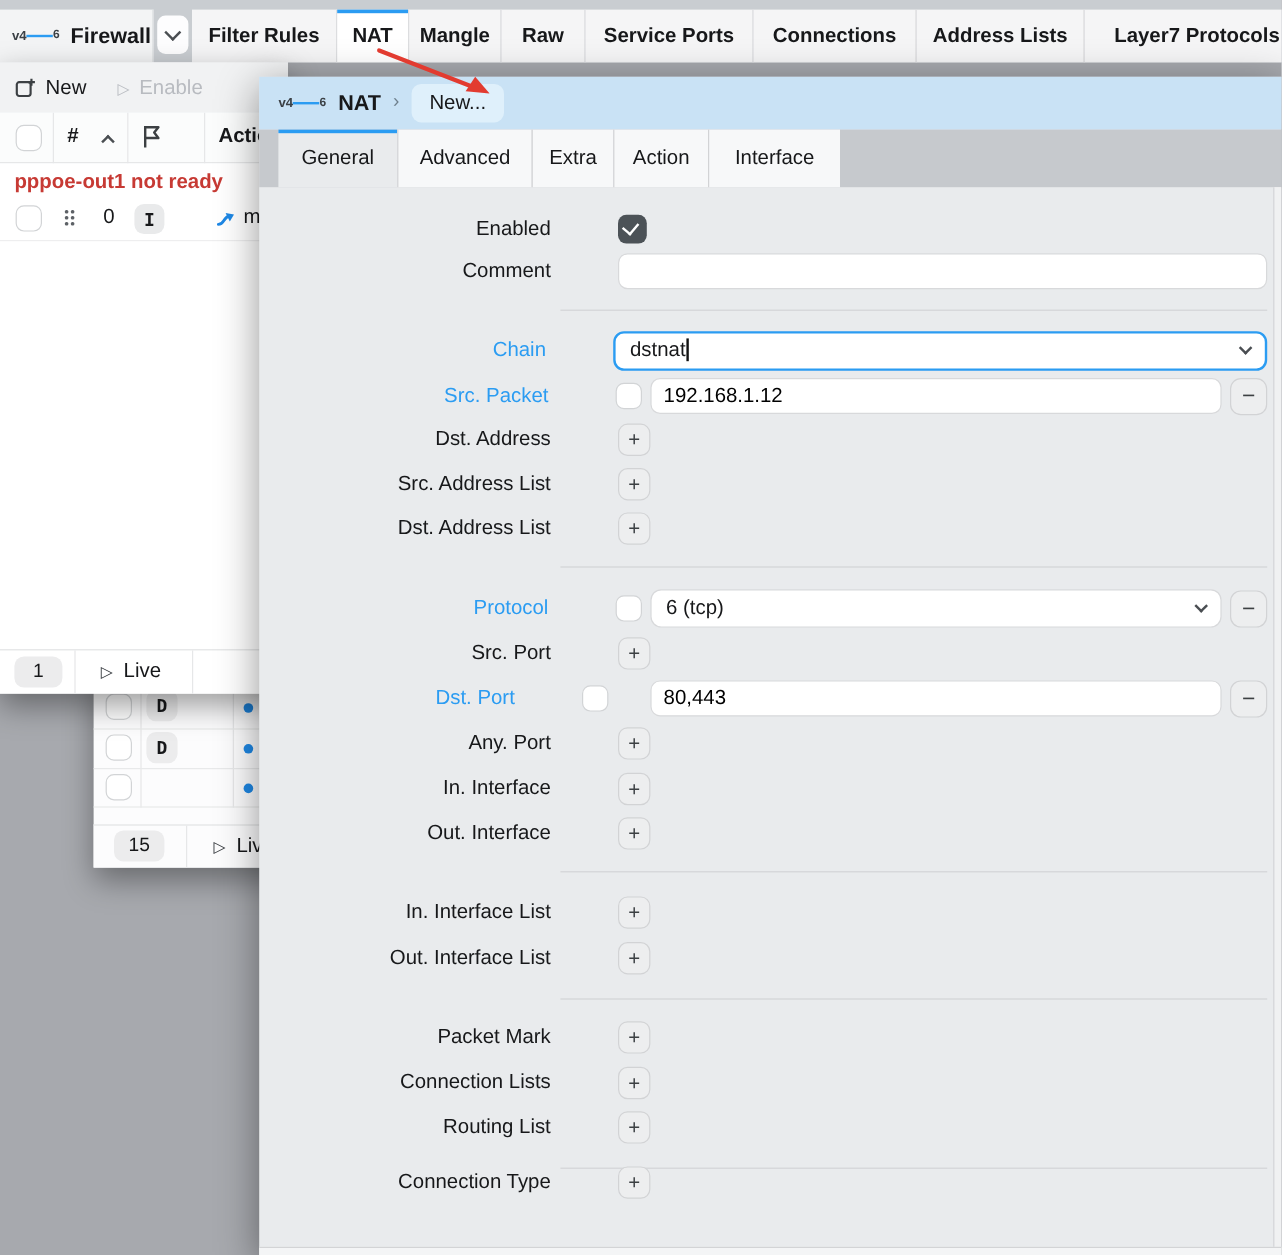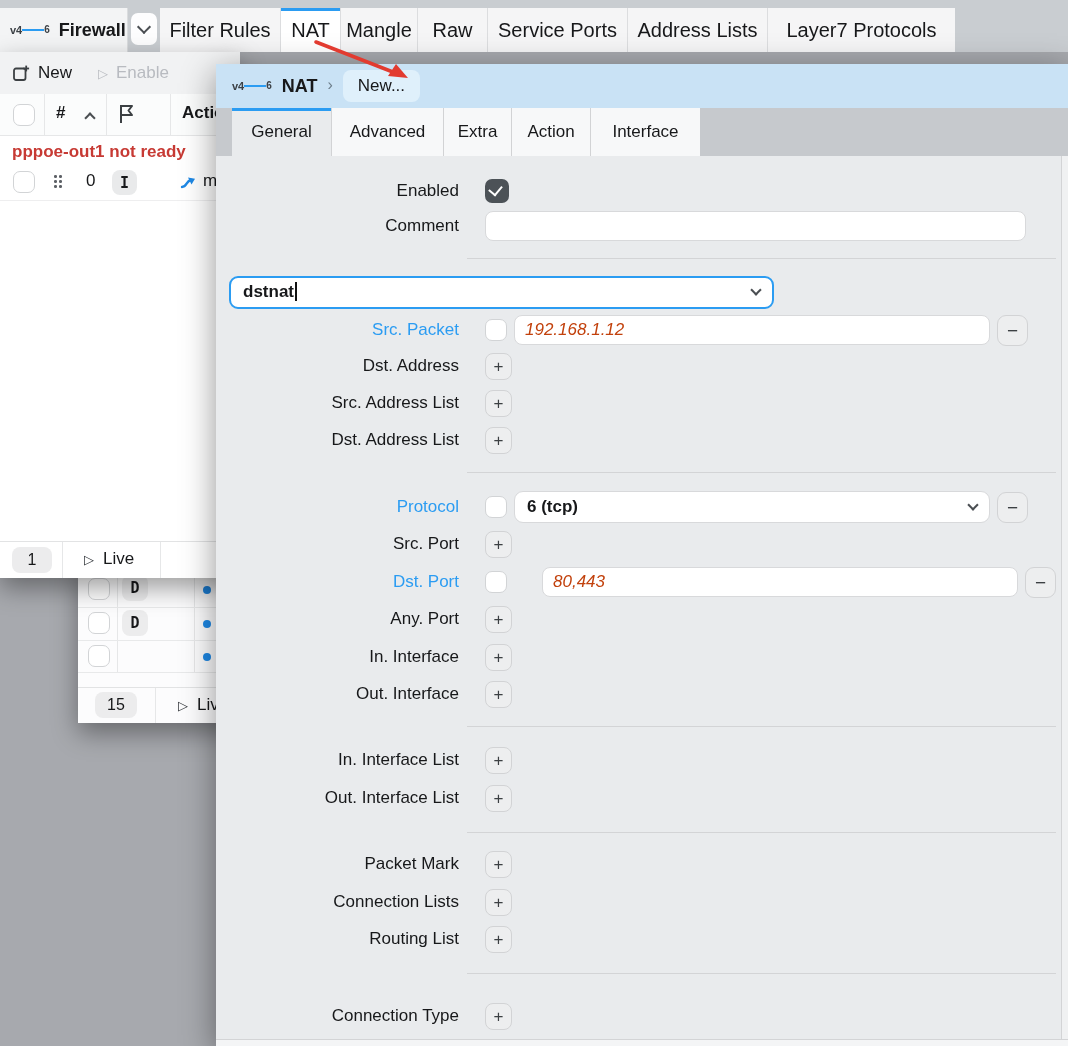--- a/index.html
+++ b/index.html
@@ -11,21 +11,21 @@
   
   .topbar{position:absolute;left:0;top:0;width:1068px;height:52px;background:#c9cdd1;}
   .fwcell{position:absolute;left:0;top:8px;width:128px;height:44px;background:#f3f4f5;
           display:flex;align-items:center;gap:9px;padding-left:10px;box-sizing:border-box;
           border-right:1px solid #dadcde;}
   .fwtitle{font-size:18px;font-weight:700;}
   .fwcaret{position:absolute;left:131px;top:13px;width:26px;height:32px;background:#fdfdfe;
            border-radius:7px;display:flex;align-items:center;justify-content:center;}
   .tabs{position:absolute;left:160px;top:8px;height:44px;display:flex;}
   .tab{height:44px;display:flex;align-items:center;justify-content:center;
-       background:#f5f5f6;font-size:20px;font-weight:400;border-left:1px solid #dcdddf;
+       background:#f5f5f6;font-size:17px;font-weight:700;border-left:1px solid #dcdddf;
        box-sizing:border-box;position:relative;white-space:nowrap;}
   .tab:first-child{border-left:none;}
   .tab.active{background:#ffffff;}
   .tab.active::before{content:"";position:absolute;left:0;top:0;right:0;height:3px;background:#2b9cf2;}
 
   .v46{display:inline-flex;flex-direction:row;align-items:center;line-height:1;
        font-weight:700;color:#3b4045;}
   .v46 .t{font-size:11px;letter-spacing:0;}
   .v46 .bar{width:22px;height:2px;background:#2b9cf2;margin:1px 0;}
   .v46 .b{font-size:10px;}
@@ -38,21 +38,21 @@
   
   .pill{background:#ececed;border-radius:8px;display:flex;align-items:center;justify-content:center;
         font-size:16px;}
   .cbox{width:22px;height:22px;border:1.5px solid #d2d4d6;border-radius:7px;background:#fff;
         box-sizing:border-box;}
   .sqbtn{box-sizing:border-box;border:1px solid #d2d3d5;border-radius:8px;background:#edeeef;
          display:flex;align-items:center;justify-content:center;color:#3c4043;
          font-size:17px;line-height:1;}
   .input{box-sizing:border-box;border:1px solid #d8d9db;border-radius:8px;background:#fff;
          height:30px;font-size:17px;padding:0 10px;font-family:"Liberation Sans",sans-serif;
-         color:#c2410c;outline:none;font-style:italic;}
+         color:#000000;outline:none;}
 
   
   .win1{position:absolute;left:0;top:52px;width:240px;height:526px;background:#fff;z-index:2;
         box-shadow:0 10px 24px rgba(0,0,0,.38);}
   .w1toolbar{position:absolute;left:0;top:0;width:100%;height:42px;background:#f1f2f3;
              display:flex;align-items:center;gap:26px;padding-left:12px;box-sizing:border-box;
              font-size:17px;}
   .btn-new{display:flex;align-items:center;gap:8px;}
   .dis{color:#b8bbc0;display:flex;align-items:center;gap:8px;}
   .w1head{position:absolute;left:0;top:42px;width:100%;height:42px;background:#fbfcfc;
@@ -88,32 +88,32 @@
          padding-left:16px;box-sizing:border-box;}
   .dtab{height:48px;display:flex;align-items:center;justify-content:center;background:#f7f8f9;
         font-size:17px;border-left:1px solid #d2d3d5;box-sizing:border-box;position:relative;}
   .dtab:first-child{border-left:none;}
   .dtab.active{background:#e9ebed;font-weight:400;}
   .dtab.active::before{content:"";position:absolute;left:0;top:0;right:0;height:3px;background:#2b9cf2;}
 
   .form{position:absolute;left:0;top:92px;width:100%;height:890px;}
   .gutter{position:absolute;right:0;top:0;width:6px;height:100%;background:#f0f1f2;
           border-left:1px solid #d3d4d6;}
-  .frow{position:absolute;left:0;width:840px;display:flex;align-items:center;height:34px;}
+  .frow{position:absolute;left:0;width:840px;display:flex;align-items:center;height:34px;gap:30px;}
   .flabel{width:256px;padding-right:13px;box-sizing:border-box;text-align:right;font-size:17px;white-space:nowrap;}
   .flabel.blue{color:#2b9cf2;}
   .fctl{display:flex;align-items:center;gap:7px;margin-left:13px;}
   .divider{position:absolute;left:251px;width:589px;height:1px;background:#d3d4d6;}
   .enabled-chk{width:24px;height:24px;border-radius:7px;background:#4c5257;position:relative;}
   .enabled-chk::after{content:"";position:absolute;left:6px;top:4px;width:9px;height:12px;
         border-right:2.5px solid #fff;border-bottom:2.5px solid #fff;transform:rotate(40deg);
         box-sizing:border-box;}
   .combo{box-sizing:border-box;height:32px;border-radius:9px;background:#fff;border:1px solid #d8d9db;
          display:flex;align-items:center;padding:0 12px;font-size:17px;position:relative;}
-  .combo .cv{flex:1;display:flex;align-items:flex-start;font-weight:bold;}
+  .combo .cv{flex:1;display:flex;align-items:flex-start;}
   .combo.focus{border:2px solid #2b9cf2;height:33px;}
   .caret-line{width:1.5px;height:19px;background:#111;margin-left:1px;}
   .plus{width:27px;height:27px;}
   .minus{width:31px;height:31px;border-radius:9px;font-size:19px;}
   .dfoot{position:absolute;left:0;top:883px;width:100%;height:7px;background:#f4f5f6;
          border-top:1px solid #d3d4d6;}
 
   .arrow-svg{position:absolute;left:300px;top:36px;width:130px;height:52px;z-index:4;pointer-events:none;}
   .tri{font-size:13px;color:#2d3136;}
 </style>
@@ -131,20 +131,21 @@
   </div>
   <div class="fwcaret">
     <span class="chev"></span>
   </div>
   <div class="tabs">
     <div class="tab" style="width:120px">Filter Rules</div>
     <div class="tab active" style="width:60px">NAT</div>
     <div class="tab" style="width:77px">Mangle</div>
     <div class="tab" style="width:70px">Raw</div>
     <div class="tab" style="width:140px">Service Ports</div>
+    <div class="tab" style="width:136px">Connections</div>
     <div class="tab" style="width:140px">Address Lists</div>
     <div class="tab" style="width:188px">Layer7 Protocols</div>
   </div>
 </div>
 
 <div class="win2">
   <div class="vsep" style="left:39px;top:0;height:113px;"></div>
   <div class="vsep" style="left:116px;top:0;height:113px;"></div>
   <div class="w2row" style="top:0;height:48px;">
     <span class="cbox abs" style="left:10px;top:18px;"></span>
@@ -260,20 +261,21 @@
     <div class="frow" style="top:53px;">
       <span class="flabel">Comment</span>
       <span class="fctl">
         <input class="input" style="width: 541px;" value="">
       </span>
     </div>
 
     <div class="divider" style="top:102px;"></div>
 
     <div class="frow" style="top:118px;height:36px;">
+      <span class="flabel blue">Chain</span>
       <span class="fctl">
         <span class="combo focus" style="width:545px;">
           <span class="cv">
               <span>dstnat</span>
             <span class="caret-line"></span>
             </span>
           <span class="chev sm"></span>
         </span>
       </span>
     </div>
@@ -395,21 +397,21 @@
 
     <div class="frow" style="top:769px;height:28px;">
       <span class="flabel">Routing List</span>
       <span class="fctl">
           <span class="sqbtn plus">+</span>
         </span>
     </div>
 
     <div class="divider" style="top:817px;"></div>
 
-    <div class="frow" style="top:846px;height:28px;">
+    <div class="frow" style="top:815px;height:28px;">
       <span class="flabel">Connection Type</span>
       <span class="fctl">
           <span class="sqbtn plus">+</span>
         </span>
     </div>
 
     <div class="dfoot"></div>
   </div>
 </div>
 

